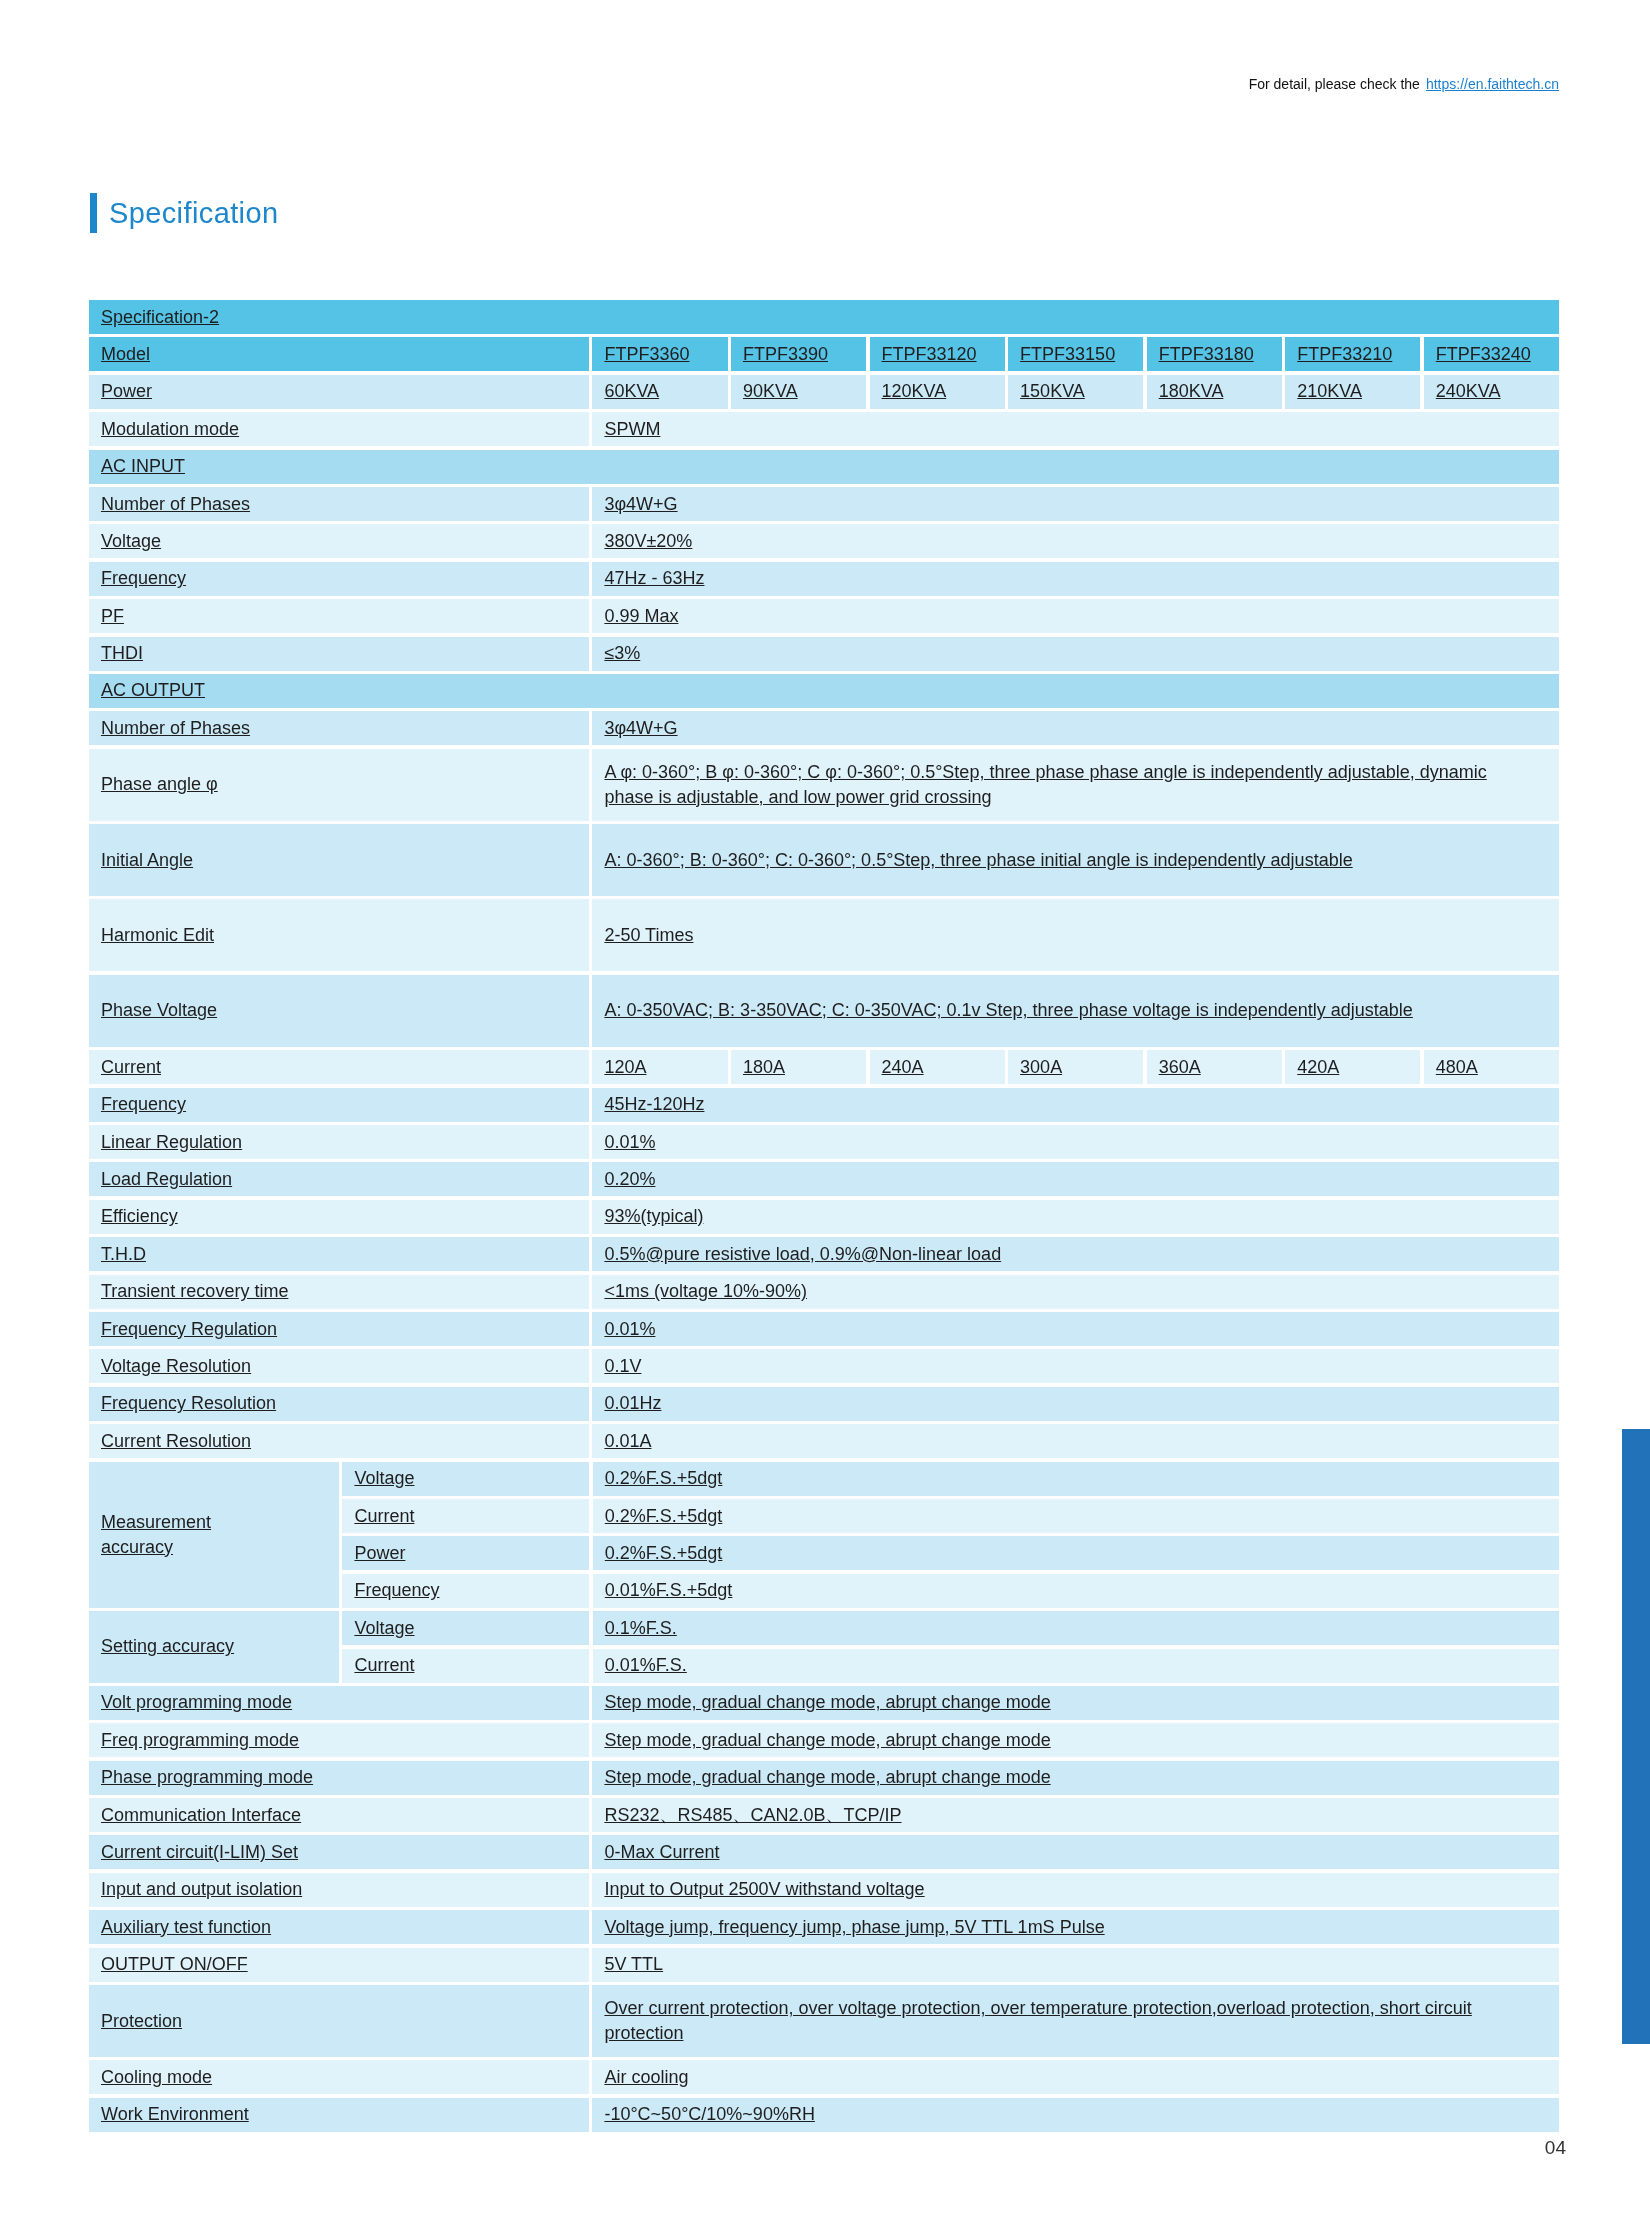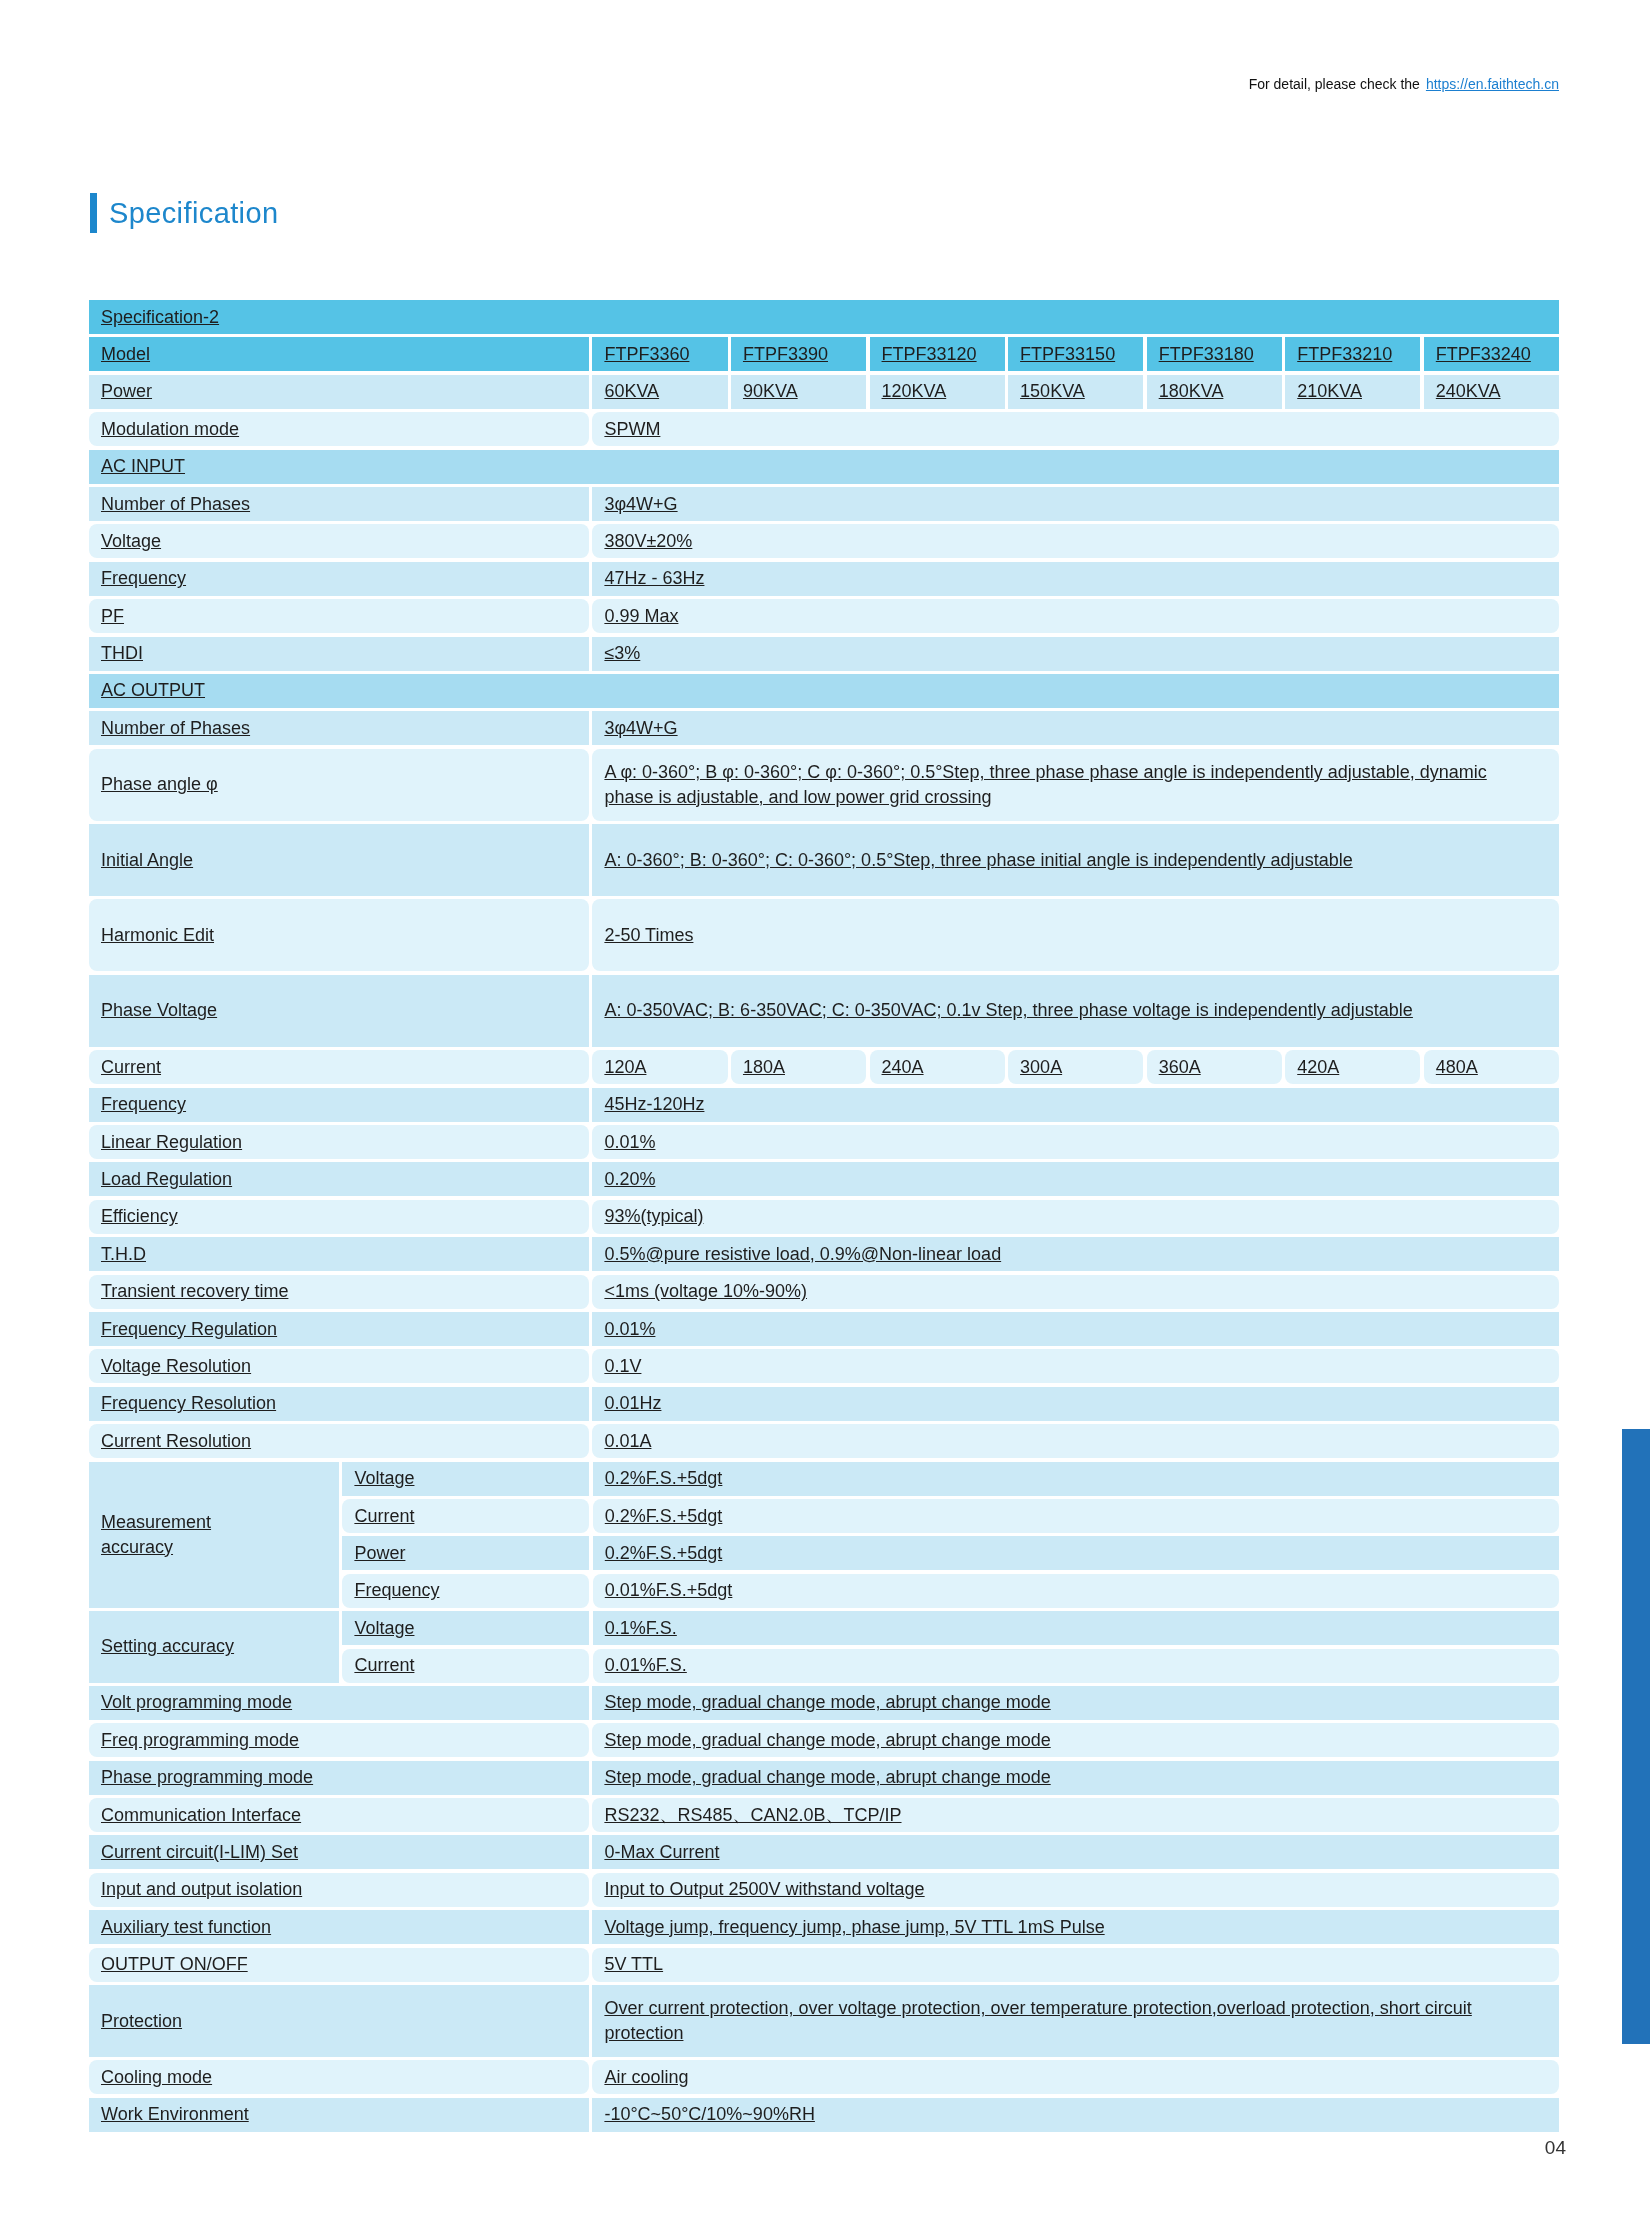--- a/index.html
+++ b/index.html
@@ -29,21 +29,21 @@
     display:flex; align-items:center; min-height:34px;
     padding:4.3px 8.6px 4.3px 12px; line-height:1.38;
   }
   .trow.tall .cell { min-height:72px; }
   .cell.full { grid-column:1 / -1; }
   .cell.value { padding-right:60px; }
   .cell.glabel { padding-right:82px; }
   .hdrblue  { background:var(--header-blue,#55c3e6); }
   .section  { background:var(--section-blue,#a6dcf1); }
   .sa { background:var(--stripe-a,#cbe9f6); }
-  .sb { background:var(--stripe-b,#e0f3fb);border-radius:8px; }
+  .sb { background:var(--stripe-b,#e0f3fb); }
   
   .side-bar { position:absolute; right:0; top:1429px; width:28px; height:615px; background:var(--side-bar-blue,#2272b9); }
   
   .page-num { position:absolute; top:2137px; right:84px; font-size:19px; color:#333; }
 </style>
 </head>
 <body>
 
 <div class="top-note">
   <span>For detail, please check the</span><a class="link">https://en.faithtech.cn</a>
@@ -119,21 +119,21 @@
     <div class="trow single tall">
       <div class="cell label sa">Initial Angle</div>
       <div class="cell value sa">A: 0-360°; B: 0-360°; C: 0-360°; 0.5°Step, three phase initial angle is independently adjustable</div>
     </div>
     <div class="trow single tall">
       <div class="cell label sb">Harmonic Edit</div>
       <div class="cell value sb">2-50 Times</div>
     </div>
     <div class="trow single tall">
       <div class="cell label sa">Phase Voltage</div>
-      <div class="cell value sa">A: 0-350VAC; B: 6-350VAC; C: 0-350VAC; 0.1v Step, three phase voltage is independently adjustable</div>
+      <div class="cell value sa">A: 0-350VAC; B: 3-350VAC; C: 0-350VAC; 0.1v Step, three phase voltage is independently adjustable</div>
     </div>
     <div class="trow">
       <div class="cell label sb">Current</div>
       <div class="cell sb">120A</div>
       <div class="cell sb">180A</div>
       <div class="cell sb">240A</div>
       <div class="cell sb">300A</div>
       <div class="cell sb">360A</div>
       <div class="cell sb">420A</div>
       <div class="cell sb">480A</div>

